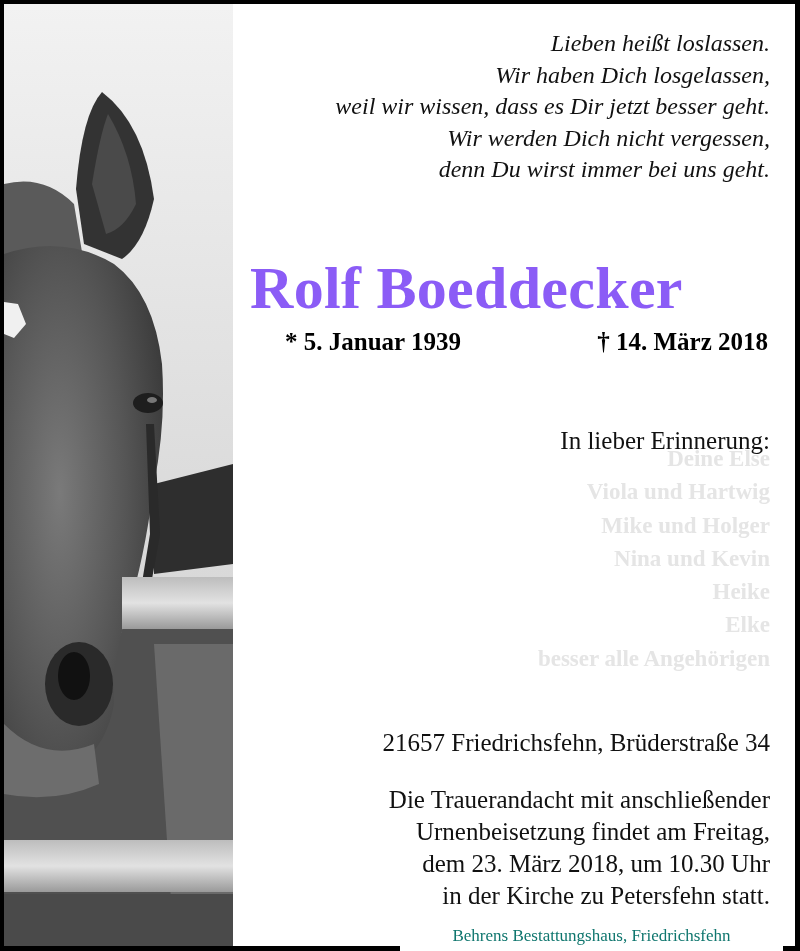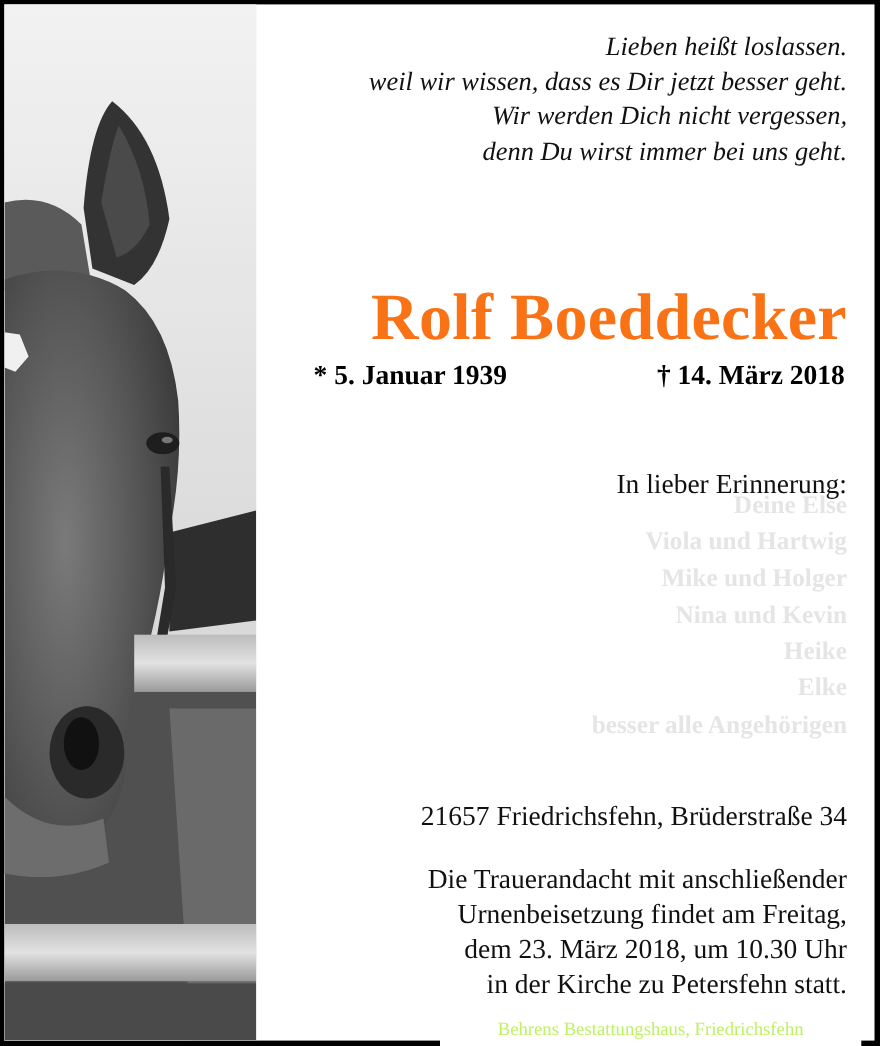--- a/index.html
+++ b/index.html
@@ -25,22 +25,22 @@
       position: absolute; left: 240px; right: 30px; text-align: right;
       font-family: "Liberation Serif", "DejaVu Serif", serif; color: #111;
     }
     .poem {
       top: 28px; font-style: italic; font-size: 24px; line-height: 31.5px;
     }
     .poem div { white-space: nowrap; }
     .name {
       position: absolute; left: 250px; width: 520px; top: 252px;
       font-family: "Liberation Serif", "DejaVu Serif", serif;
-      font-weight: bold; font-size: 60px; line-height: 72px; text-align: right;
-      color: #f97316; letter-spacing: 0.3px;
+      font-weight: bold; font-size: 60px; line-height: 72px; text-align: left;
+      color: #8b5cf6; letter-spacing: 0.3px;
     }
     .dates {
       position: absolute; top: 328px; left: 285px; right: 32px; height: 34px;
       font-family: "Liberation Serif", "DejaVu Serif", serif; font-weight: bold;
       font-size: 25px; color: #000;
     }
     .birth { position: absolute; left: 0; top: 0; white-space: nowrap; text-align: center; }
     .death { position: absolute; right: 0; top: 0; white-space: nowrap; }
     .remember {
       top: 404px; font-size: 25px; line-height: 34px; margin-top: 20px;
@@ -52,21 +52,21 @@
     .address {
       top: 726px; font-size: 25px; line-height: 34px;
     }
     .service {
       top: 784px; font-size: 25px; line-height: 32px;
     }
     .service div { white-space: nowrap; }
     .funeral-home {
       position: absolute; left: 400px; width: 383px; top: 925px;
       text-align: center; font-family: "Liberation Serif", "DejaVu Serif", serif;
-      font-size: 17px; line-height: 22px; color: #bef264; white-space: nowrap;
+      font-size: 17px; line-height: 22px; color: #0f766e; white-space: nowrap;
     }
   </style>
 </head>
 <body>
 
 <div class="frame"></div>
 <div class="inner"></div>
 
 <div class="photo">
   <svg width="229" height="942" viewBox="0 0 229 942" xmlns="http://www.w3.org/2000/svg">
@@ -117,20 +117,21 @@
     <rect x="0" y="836" width="229" height="52" fill="url(#rail)"></rect>
 
     <rect x="0" y="890" width="229" height="52" fill="#4a4a4a"></rect>
   </svg>
 </div>
 
 <div class="bottom-gap"></div>
 
 <div class="text-col poem">
   <div>Lieben heißt loslassen.</div>
+  <div>Wir haben Dich losgelassen,</div>
   <div>weil wir wissen, dass es Dir jetzt besser geht.</div>
   <div>Wir werden Dich nicht vergessen,</div>
   <div>denn Du wirst immer bei uns geht.</div>
 </div>
 
 <div class="name">Rolf Boeddecker</div>
 
 <div class="dates">
   <span class="birth">* 5. Januar 1939</span>
   <span class="death">† 14. März 2018</span>

